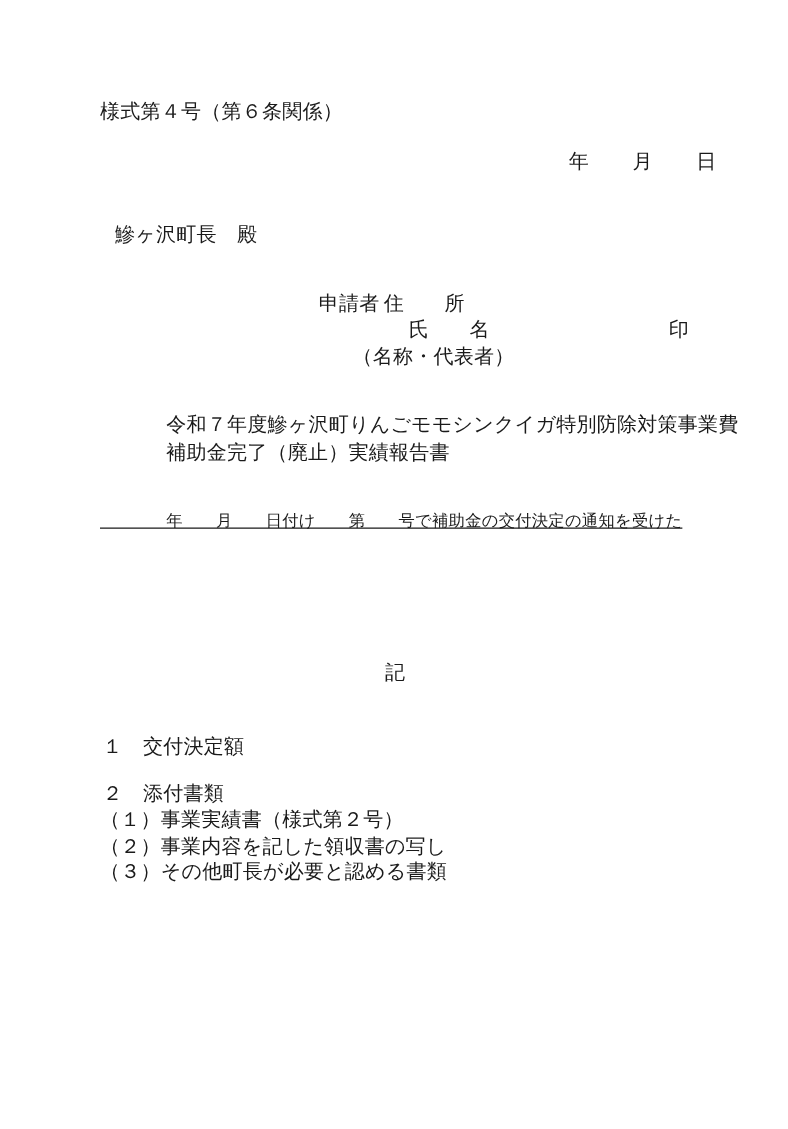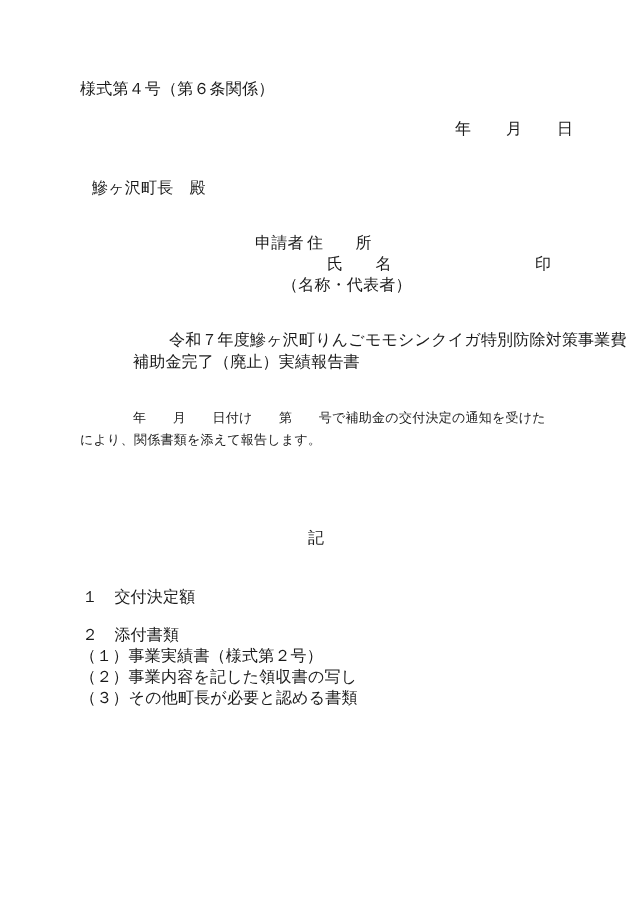--- a/index.html
+++ b/index.html
@@ -16,26 +16,25 @@
   <div class="t" style="left:80px; top:81px;">様式第４号（第６条関係）</div>
   <div class="t" style="left:455px; top:121px; letter-spacing:1px;">年　　月　　日</div>
   <div class="t" style="left:92px; top:180px;">鰺ヶ沢町長　殿</div>
 
   <div class="t" style="left:255px; top:235px;">申請者</div>
   <div class="t" style="left:307px; top:235px;">住　　所</div>
   <div class="t" style="left:307px; top:256px;margin-left:20px;">氏　　名</div>
   <div class="t" style="left:535px; top:256px;">印</div>
   <div class="t" style="left:282px; top:277px;">（名称・代表者）</div>
 
-  <div class="t" style="left:133px; top:332px;margin-left:36px;">令和７年度鰺ヶ沢町りんごモモシンクイガ特別防除対策事業費</div>
+  <div class="t" style="left:133px; top:332px;">令和７年度鰺ヶ沢町りんごモモシンクイガ特別防除対策事業費</div>
   <div class="t" style="left:133px; top:354px;">補助金完了（廃止）実績報告書</div>
 
-  <div class="para" style="top:407px;">
+  <div class="para" style="top:407px;text-decoration:underline;">
     <span>　　　　年　　月　　日付け　　第　　号で補助金の交付決定の通知を受けた</span>
-    <span>により、関係書類を添えて報告します。</span>
   </div>
 
   <div class="t" style="left:308px; top:530px;">記</div>
 
   <div class="t" style="left:82px; top:589px;">１　交付決定額</div>
   <div class="t" style="left:82px; top:627px;">２　添付書類</div>
   <div class="t" style="left:80px; top:648px;">（１）事業実績書（様式第２号）</div>
   <div class="t" style="left:80px; top:669px;">（２）事業内容を記した領収書の写し</div>
   <div class="t" style="left:80px; top:690px;font-family:Liberation Serif, serif;">（３）その他町長が必要と認める書類</div>
 </div>

